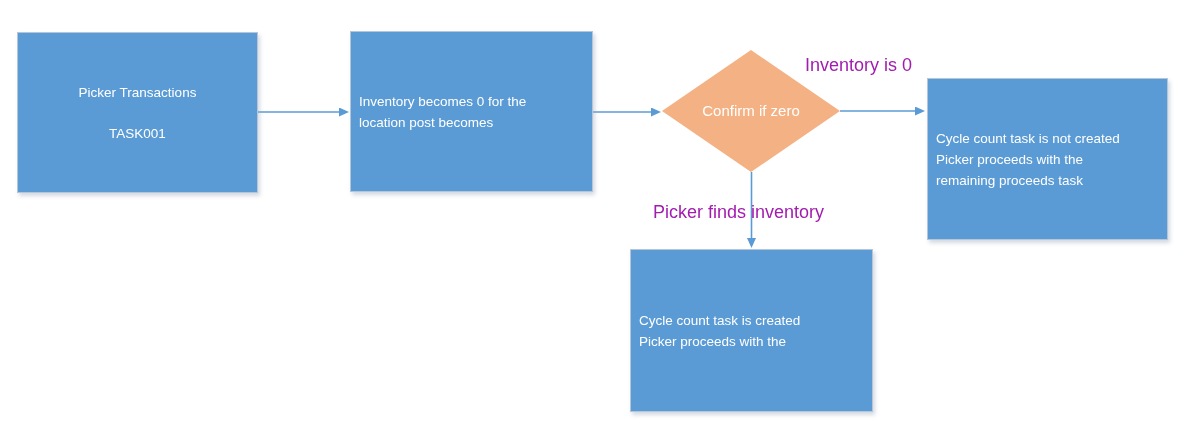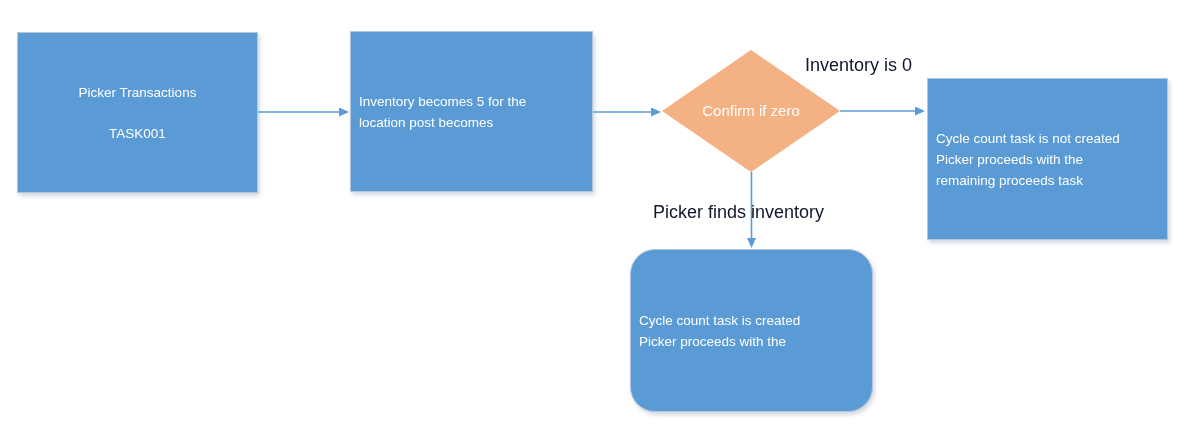--- a/index.html
+++ b/index.html
@@ -28,34 +28,34 @@
     display: flex;
     flex-direction: column;
     justify-content: center;
   }
   .node.centered { align-items: center; text-align: center; }
   .node.leftalign { padding-left: 8px; padding-right: 12px; text-align: left; }
   .node-line { white-space: nowrap; }
   #node-picking { left: 17px;  top: 32px;  width: 241px; height: 161px; }
   #node-invzero { left: 350px; top: 31px;  width: 243px; height: 161px; }
   #node-nocc    { left: 927px; top: 30px;  width: 241px; height: 162px; margin-top: 48px; }
-  #node-cc      { left: 630px; top: 249px; width: 243px; height: 163px; border-radius: 25px; }
+  #node-cc      { left: 630px; top: 249px; width: 243px; height: 163px; }
   #node-picking .gap { height: 20px; }
   .diamond-label {
     position: absolute;
     left: 671px; top: 103px;
     width: 160px;
     text-align: center;
     color: #ffffff;
     font-size: 15px;
     line-height: 16px;
   }
   .edge-label {
     position: absolute;
-    color: #0f172a;
+    color: #a21caf;
     font-size: 18px;
     line-height: 23px;
     white-space: nowrap;
   }
   #edge-label-yes { left: 805px; top: 54px; }
   #edge-label-no  { left: 653px; top: 201px; }
 </style>
 </head>
 <body>
 
@@ -74,21 +74,21 @@
     <polygon points="751,50 840,111 751,172 662,111" fill="#f4b183"></polygon>
   </svg>
 
   <div class="node centered" id="node-picking">
     <div class="node-line">Picker Transactions</div>
     <div class="gap"></div>
     <div class="node-line">TASK001</div>
   </div>
 
   <div class="node leftalign" id="node-invzero">
-    <div class="node-line">Inventory becomes 5 for the</div>
+    <div class="node-line">Inventory becomes 0 for the</div>
     <div class="node-line">location post becomes</div>
   </div>
 
   <div class="diamond-label">Confirm if zero</div>
 
   <div class="node leftalign" id="node-nocc">
     <div class="node-line">Cycle count task is not created</div>
     <div class="node-line">Picker proceeds with the</div>
     <div class="node-line">remaining proceeds task</div>
   </div>

